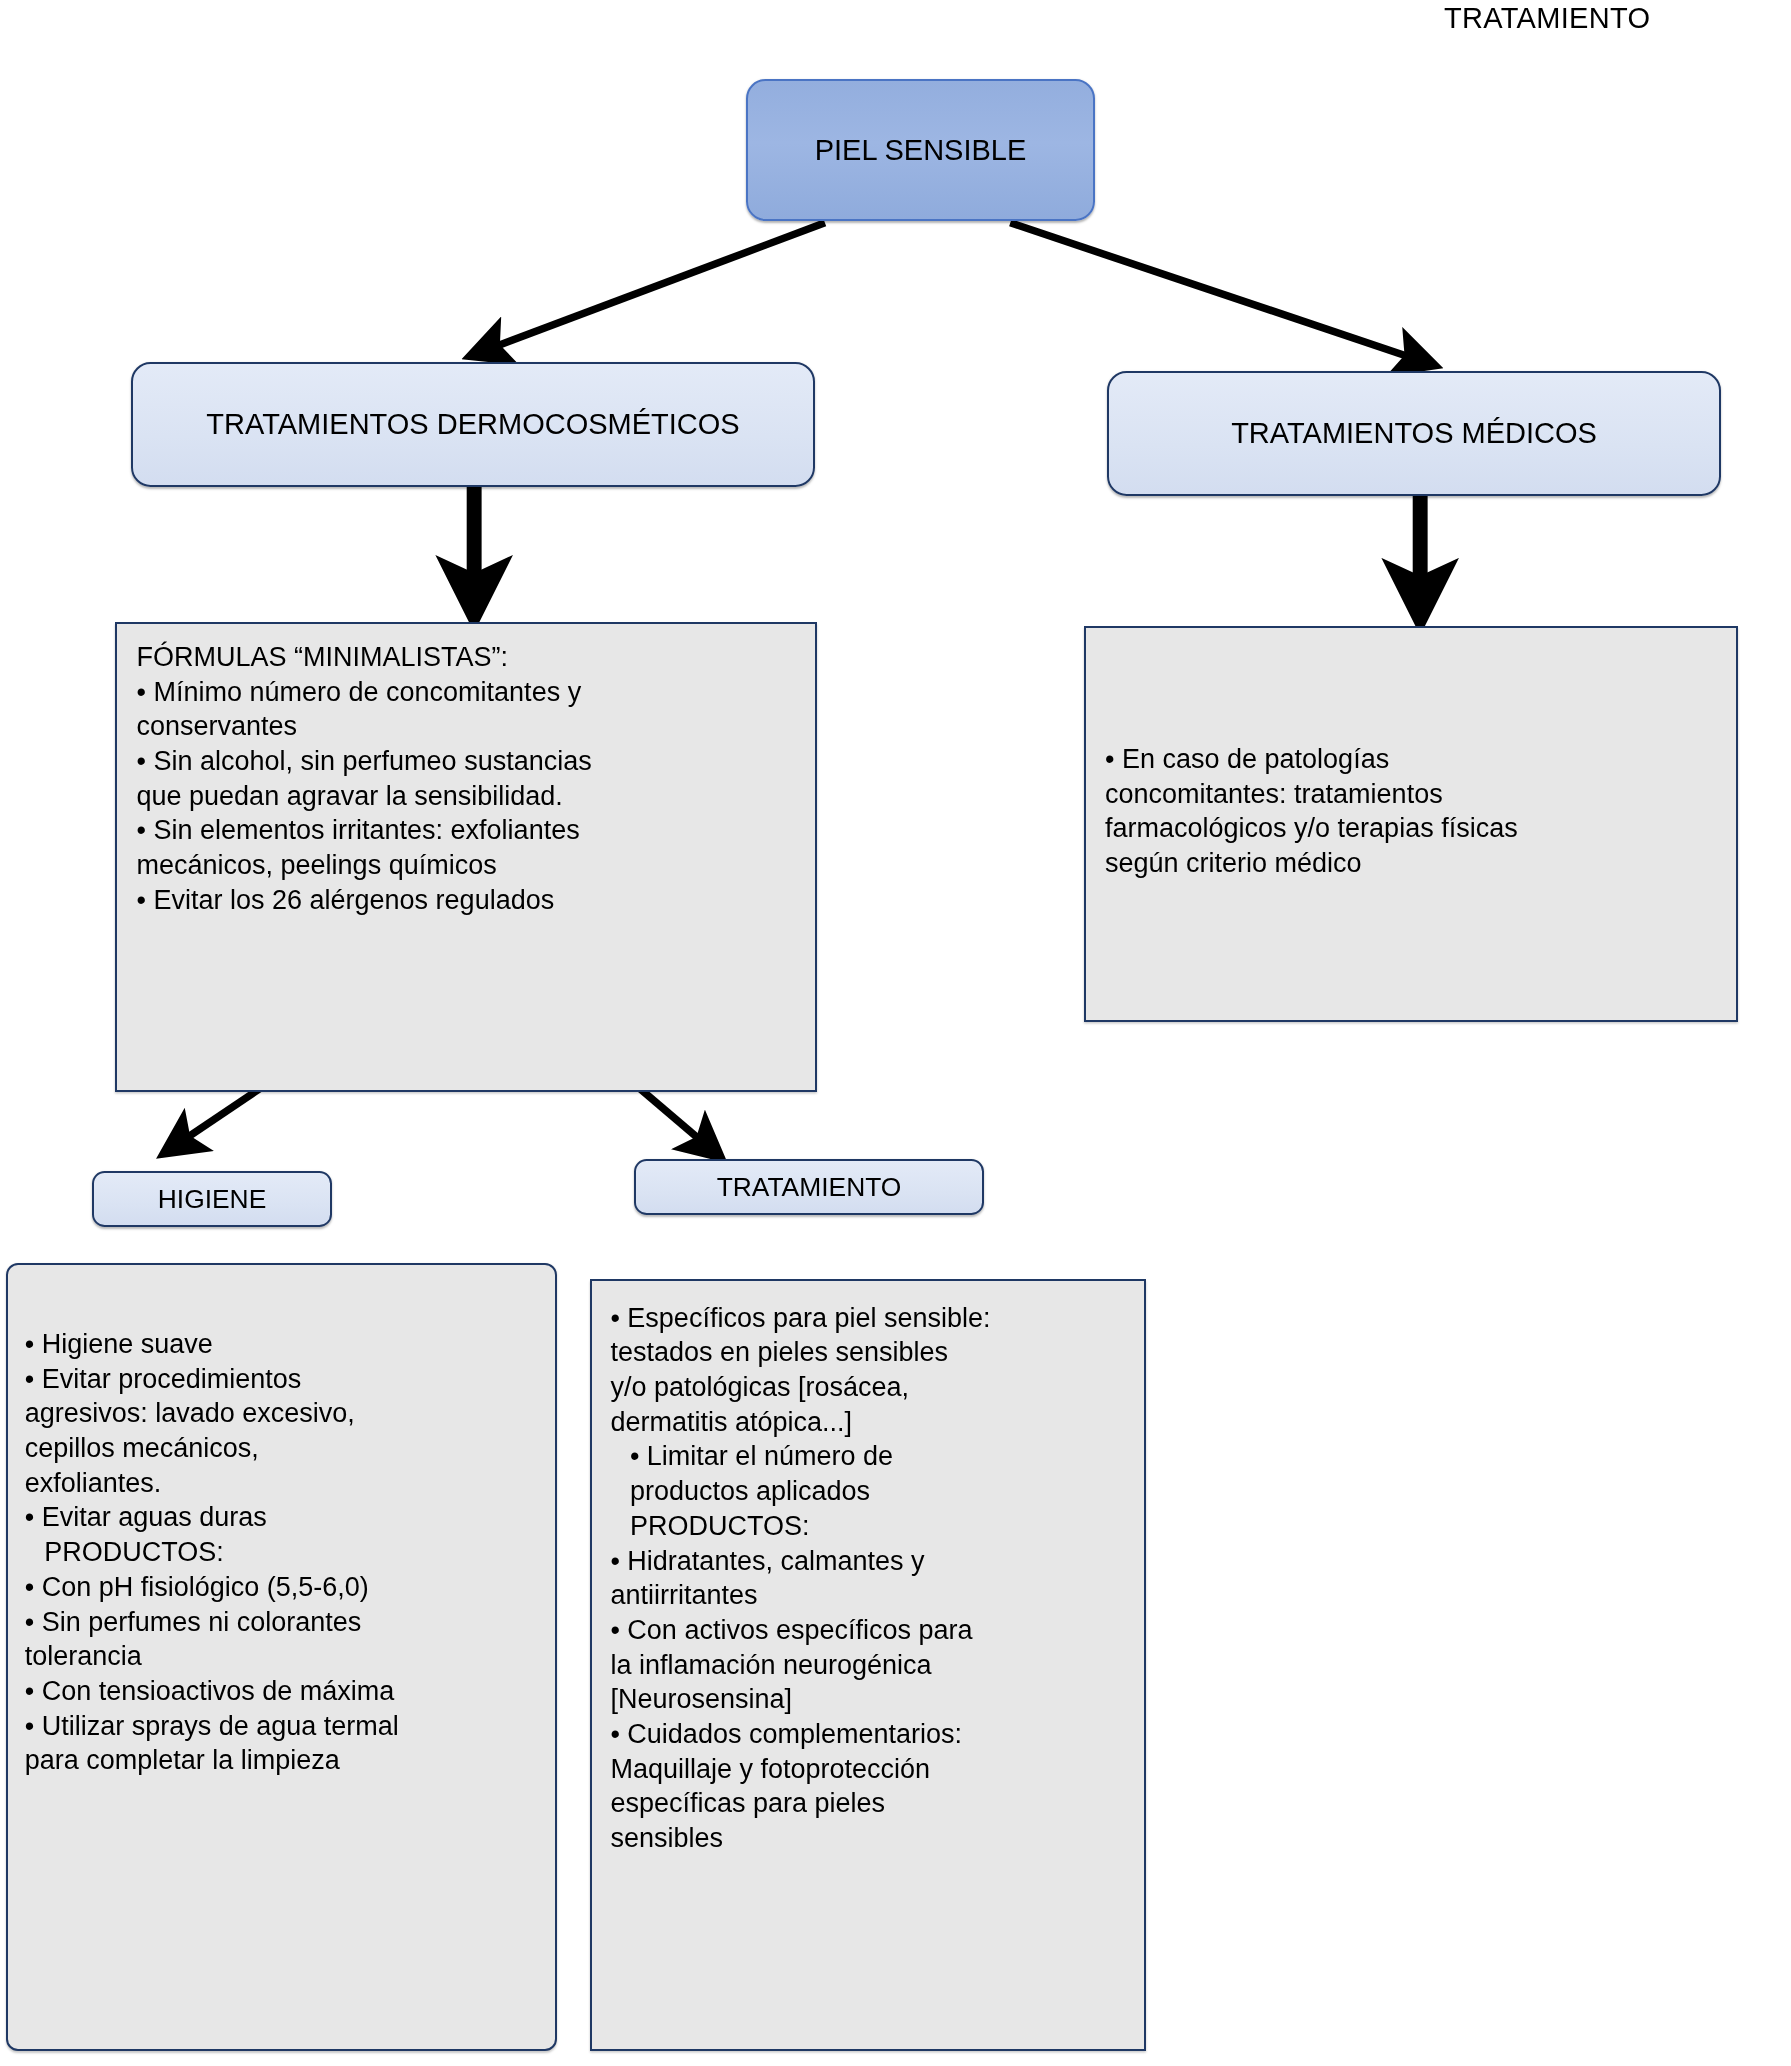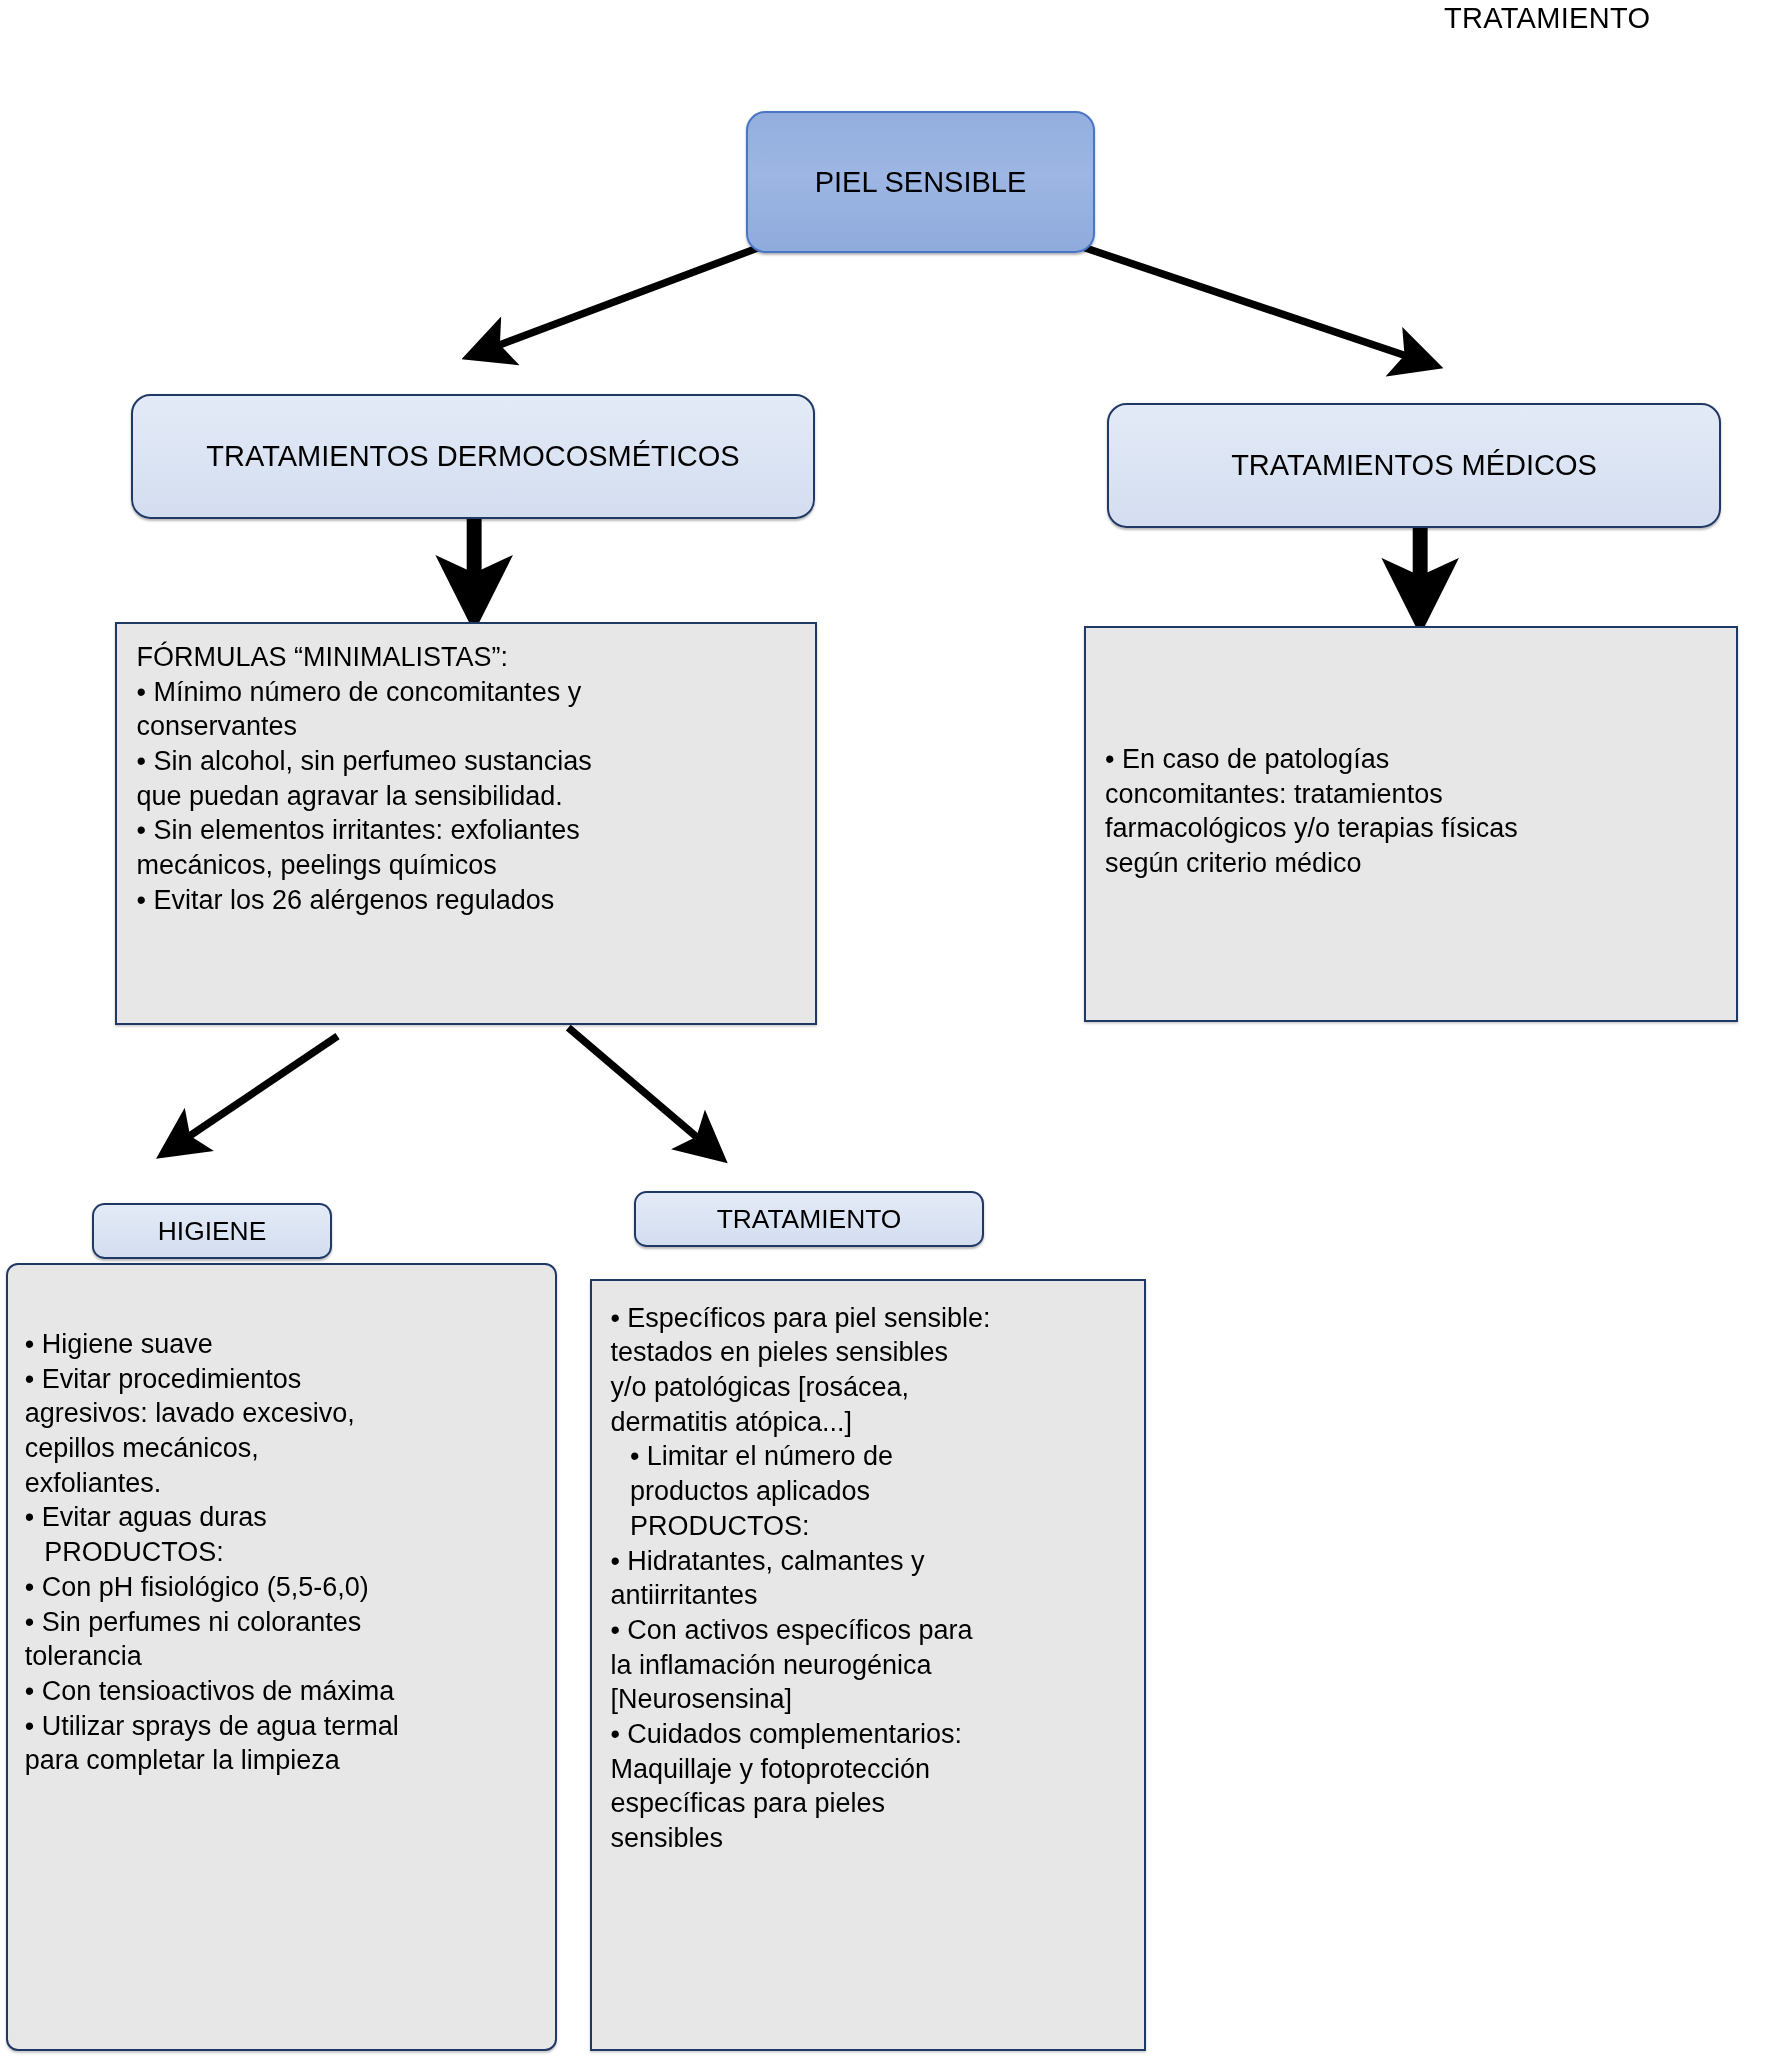--- a/index.html
+++ b/index.html
@@ -15,21 +15,20 @@
   }
 
   
   .rnode{
     position:absolute;
     border-radius:19.5px;
     display:flex;align-items:center;justify-content:center;
     text-align:center;
     color:#000;
     box-sizing:border-box;
-    margin-top:32px;
   }
   .rnode.top{
     background:linear-gradient(180deg,#93aede 0%,#9db6e3 45%,#8fabdc 100%);
     border:2.9px solid #4a74c4;
     box-shadow:0 1.7px 2.3px rgba(0,0,0,.30);
     font-size:29px;
   }
   .rnode.lvl2{
     background:linear-gradient(180deg,#e3eaf7 0%,#dae3f3 60%,#d3ddf0 100%);
     border:2.9px solid #1f3864;
@@ -101,21 +100,21 @@
   </div>
 
   <div class="rnode lvl2" style="left:131px;top:362px;width:684px;height:125px;">
     <span>TRATAMIENTOS DERMOCOSMÉTICOS</span>
   </div>
 
   <div class="rnode lvl2" style="left:1107px;top:371px;width:614px;height:125px;">
     <span>TRATAMIENTOS MÉDICOS</span>
   </div>
 
-  <div class="gbox" style="left:115px;top:622px;width:702px;height:403px;">
+  <div class="gbox" style="left:115px;top:622px;width:702px;height:470px;">
     <div class="inner">
       <div class="ln">FÓRMULAS “MINIMALISTAS”:</div>
       <div class="ln gap">•  Mínimo número de concomitantes y</div>
       <div class="ln">conservantes</div>
       <div class="ln gap">•  Sin alcohol, sin perfumeo sustancias</div>
       <div class="ln">que puedan agravar la sensibilidad.</div>
       <div class="ln gap">•  Sin elementos irritantes: exfoliantes</div>
       <div class="ln">mecánicos, peelings químicos</div>
       <div class="ln gap">•  Evitar los 26 alérgenos regulados</div>
     </div>

